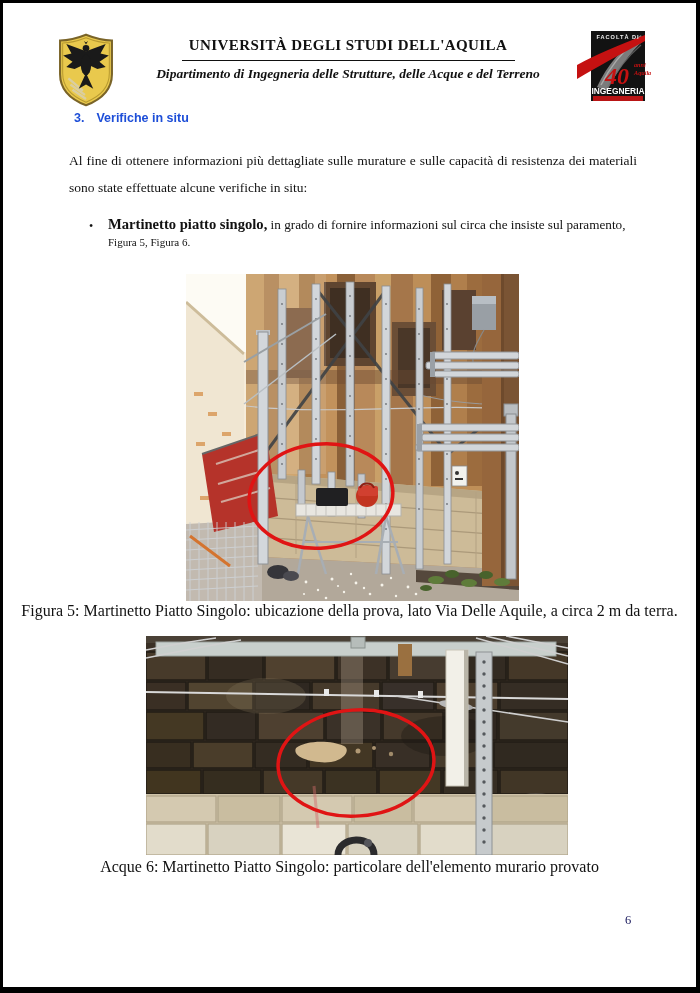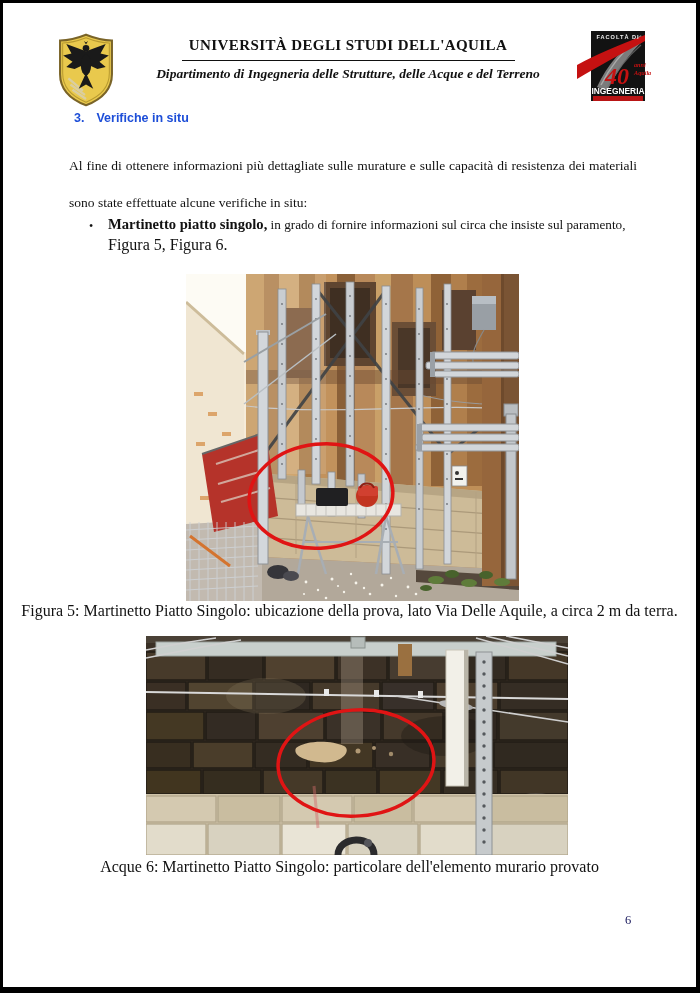--- a/index.html
+++ b/index.html
@@ -6,26 +6,26 @@
   .frame{position:relative;width:700px;height:993px;background:#000;font-family:"Liberation Serif",serif;}
   .sheet{position:absolute;left:3px;top:3px;width:693px;height:984px;background:#fff;overflow:hidden;}
   .crest{position:absolute;left:55px;top:29px;width:56px;height:76px;}
   .hdr-center{position:absolute;left:110px;top:34px;width:470px;text-align:center;}
   .hdr-title{font-size:15px;font-weight:bold;letter-spacing:.4px;color:#111;}
   .hdr-rule{width:333px;height:0;border-top:1.6px solid #111;margin:6px auto 5px auto;}
   .hdr-dept{font-size:13.5px;font-weight:bold;color:#111;font-style:italic;}
   .faclogo{position:absolute;left:574px;top:28px;width:78px;height:76px;}
   .h3{position:absolute;left:71px;top:108px;font-family:"Liberation Sans",sans-serif;font-size:12.5px;font-weight:bold;color:#1d4ed8;}
   .h3 .num{margin-right:12px;}
-  .para{position:absolute;left:66px;top:144px;width:568px;font-size:13.5px;line-height:37px;text-align:justify;color:#111;}
+  .para{position:absolute;left:66px;top:144px;width:568px;font-size:13.5px;line-height:27px;text-align:justify;color:#111;}
   .bullet{position:absolute;left:86px;top:213px;width:548px;color:#111;}
   .bullet .dot{position:absolute;left:0;top:3px;font-size:12px;}
   .bullet .btxt{display:block;margin-left:19px;font-size:13.2px;line-height:17px;}
   .bullet .bold{font-weight:bold;font-size:14.6px;margin-top:46px;}
-  .bullet .refs{display:block;margin-left:19px;font-size:16px;margin-top:3px;}
+  .bullet .refs{display:block;margin-left:19px;font-size:11px;margin-top:3px;}
   .fig1{position:absolute;left:183px;top:271px;width:333px;height:327px;}
   .fig2{position:absolute;left:143px;top:633px;width:422px;height:219px;}
   .cap{position:absolute;left:0;width:693px;text-align:center;font-size:16px;color:#111;}
   .cap1{top:599px;}
   .cap2{top:855px;}
   .pgnum{position:absolute;left:622px;top:910px;font-size:12.5px;color:#15155a;}
   svg{display:block;}
 </style>
 </head>
 <body>

